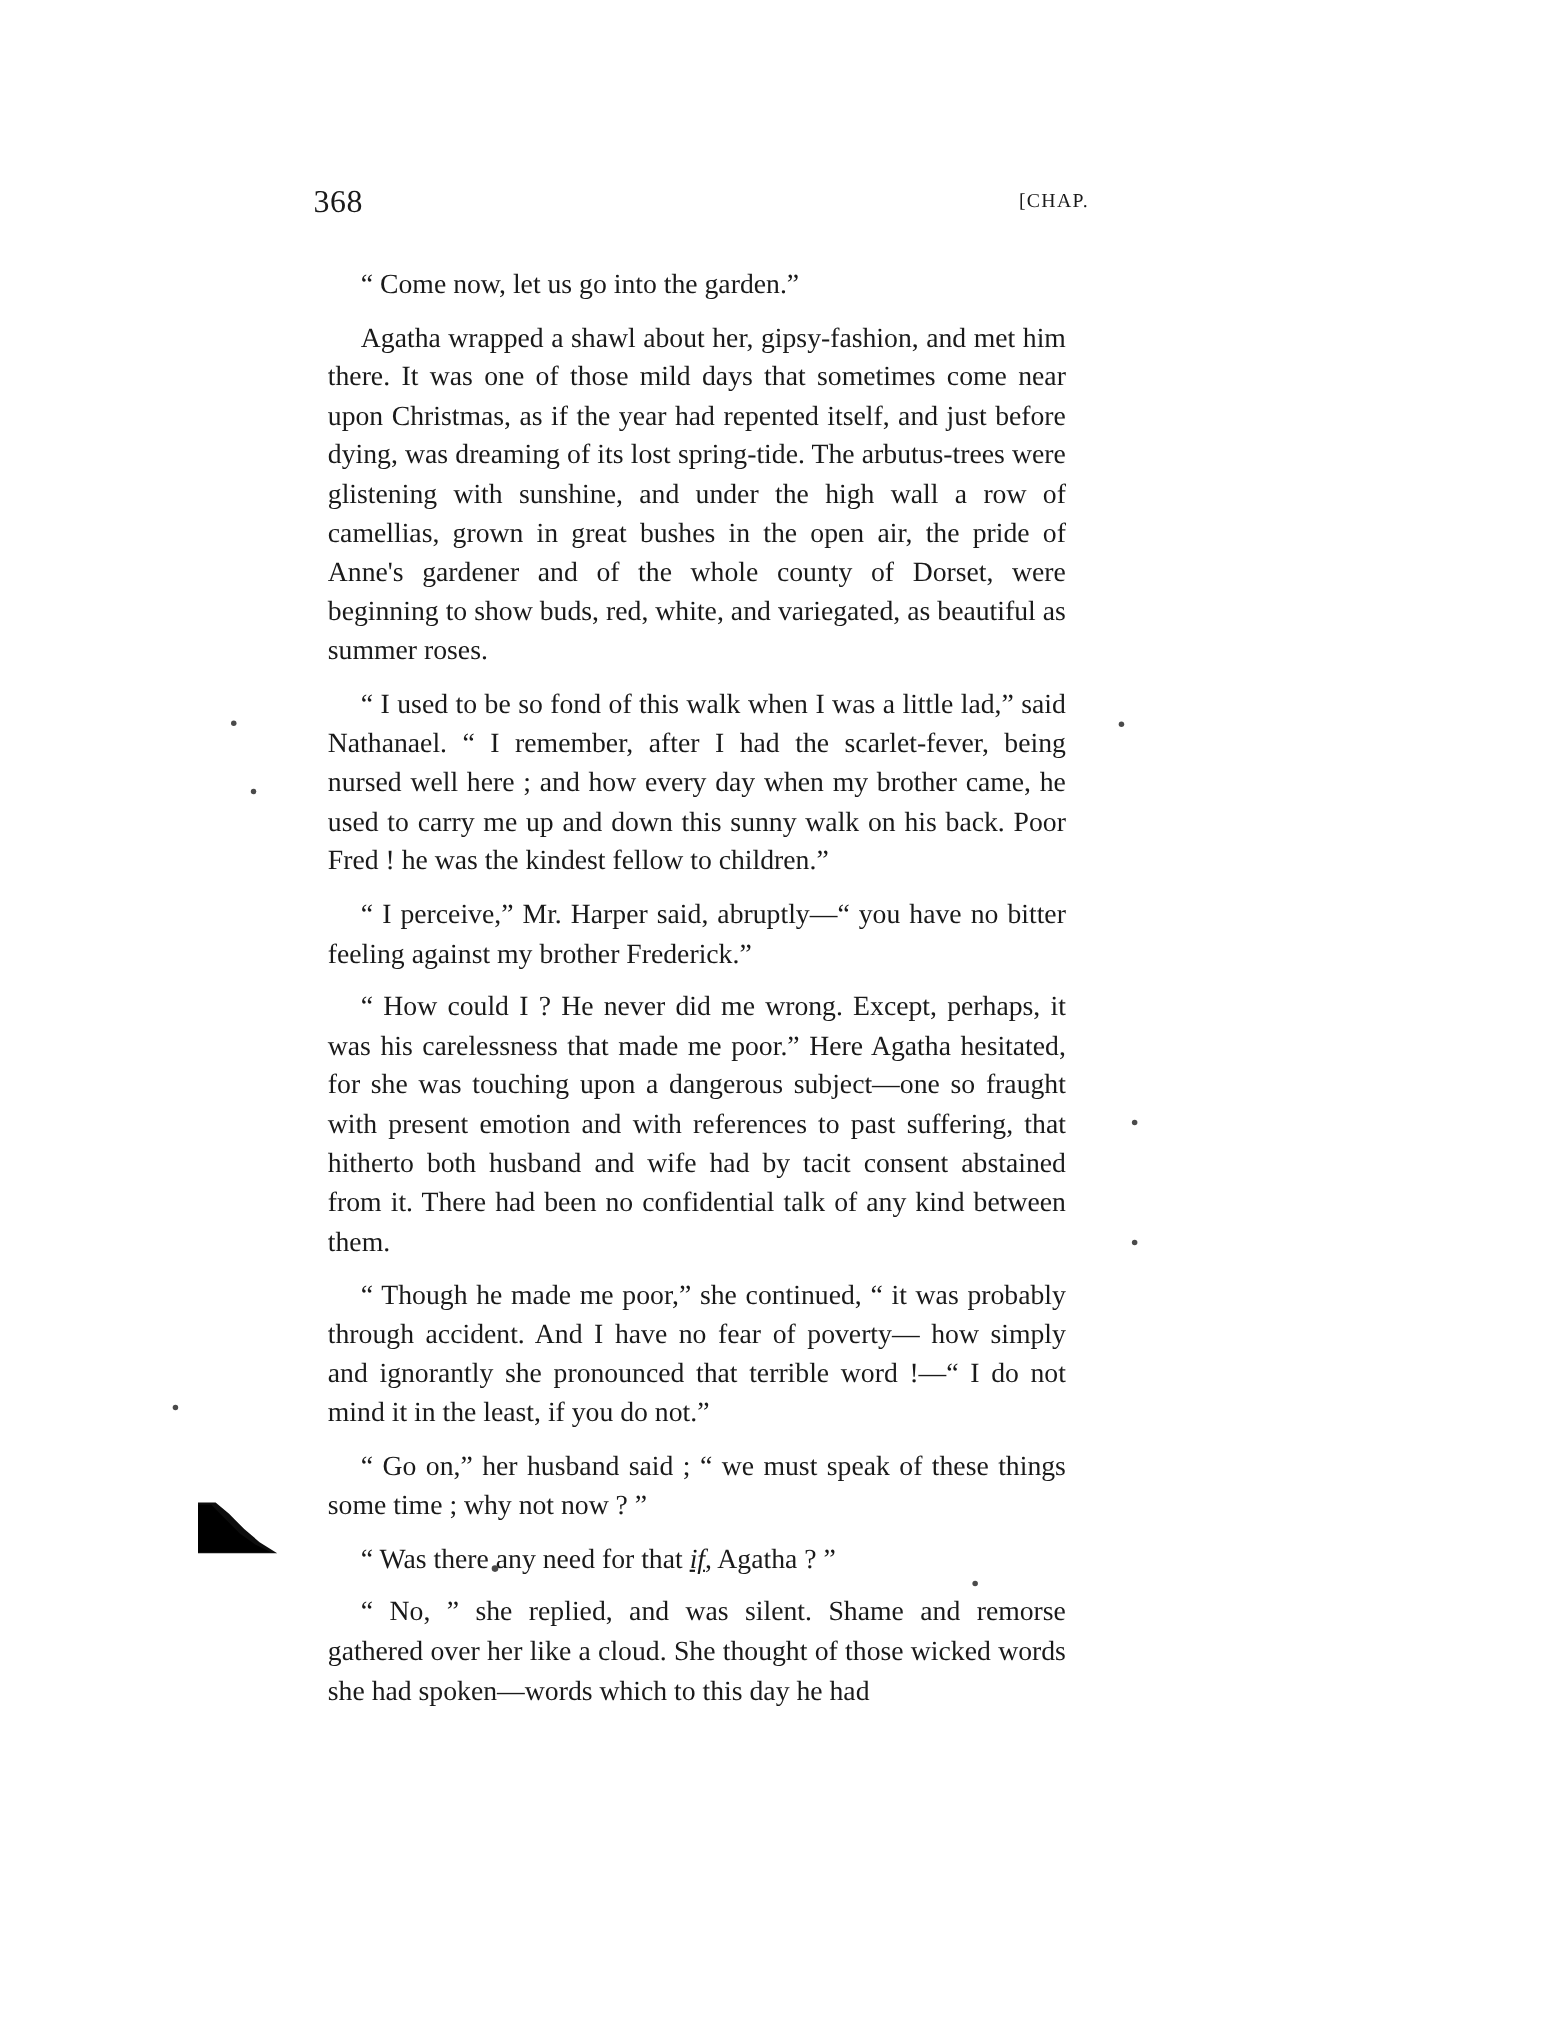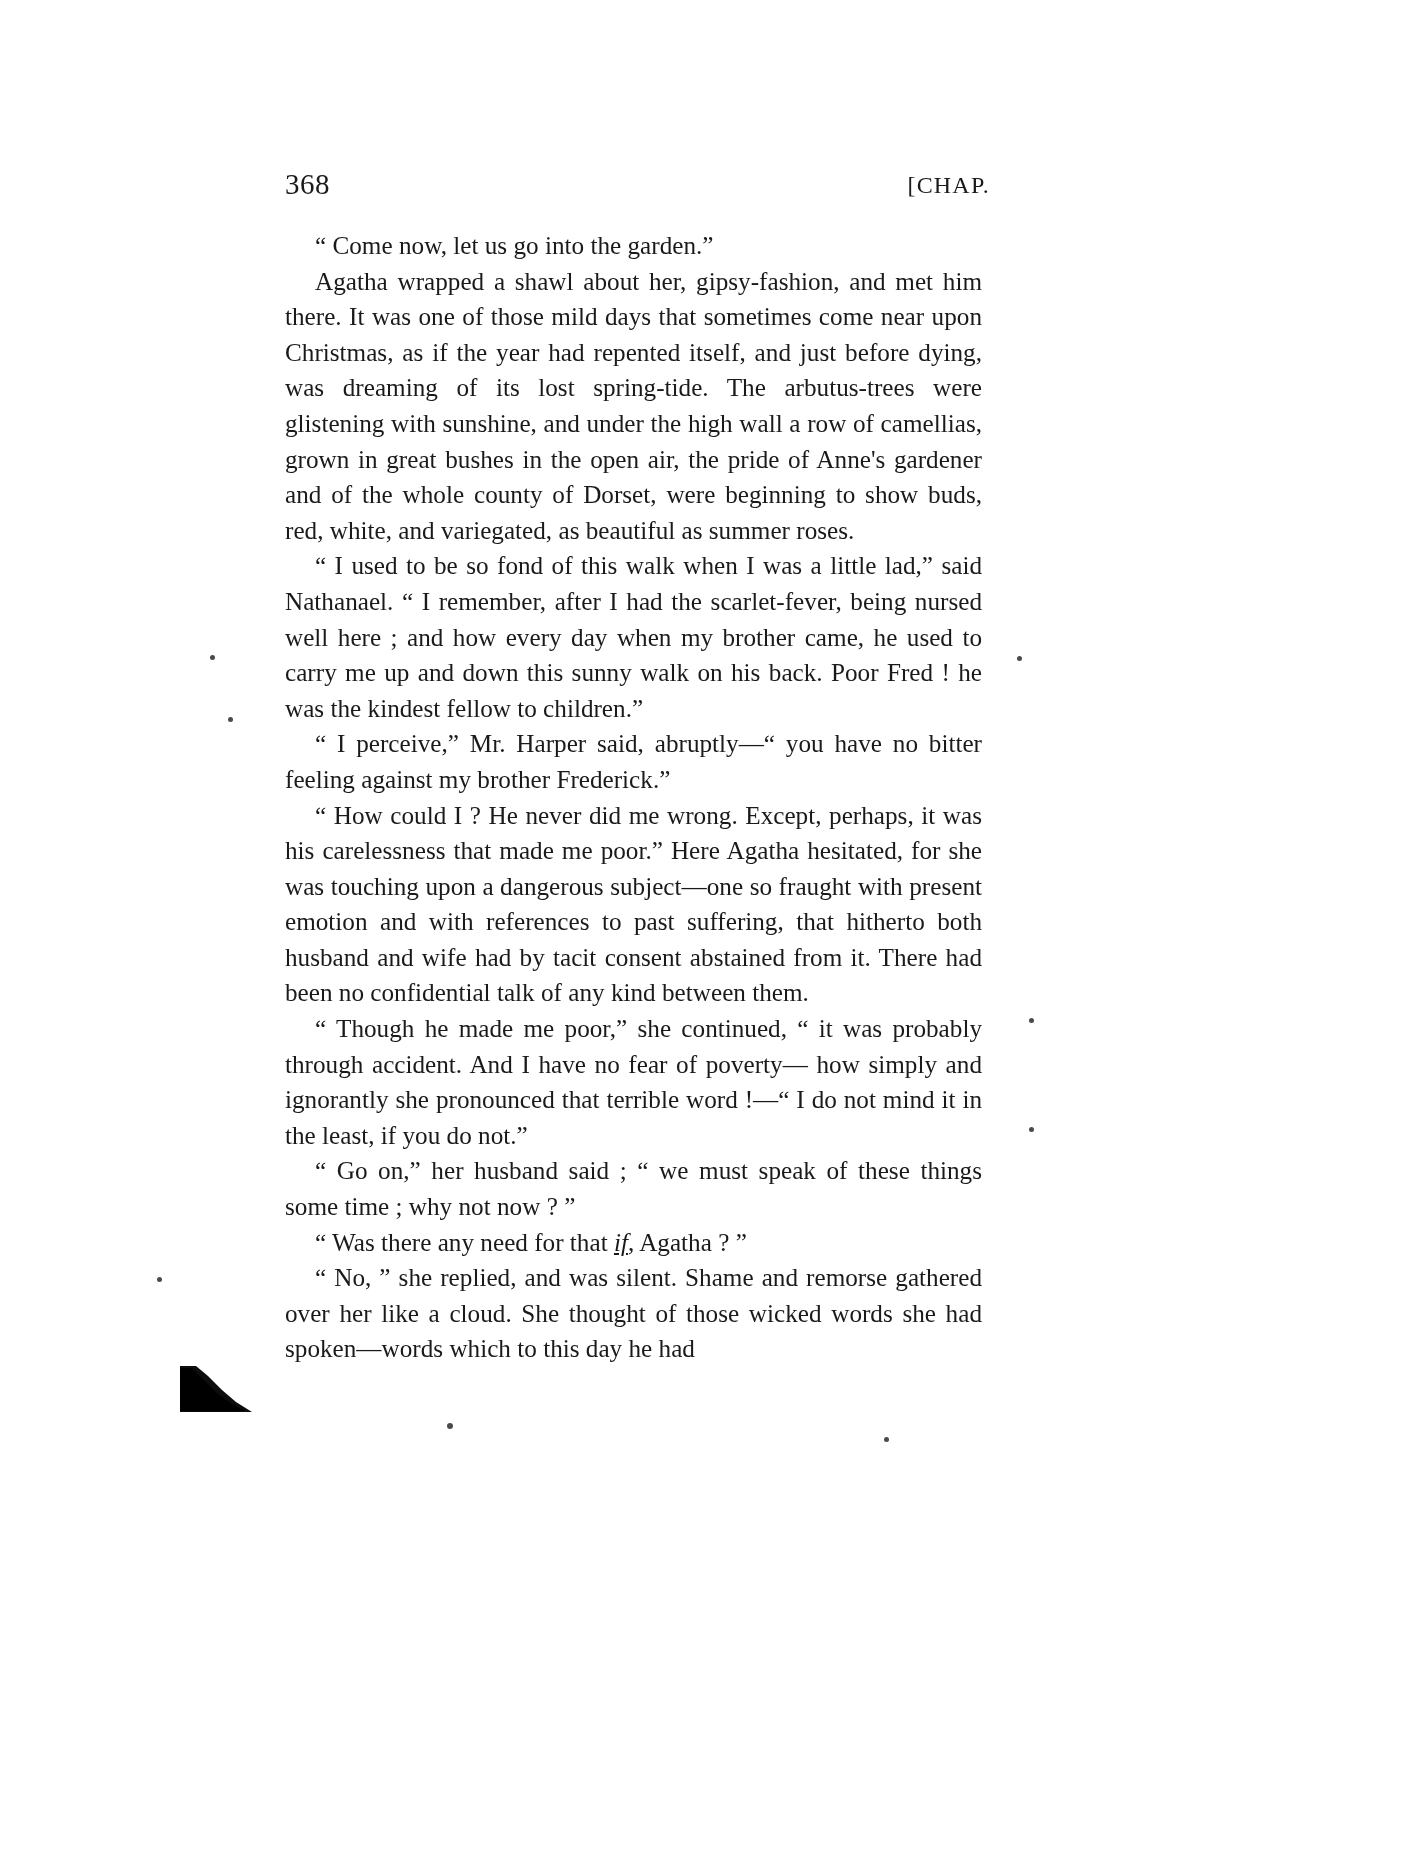--- a/index.html
+++ b/index.html
@@ -44,36 +44,36 @@
     top: 4px;
     width: 700px;
     text-align: center;
     font-size: 23px;
     letter-spacing: 1.2px;
   }
   .chap-marker {
     position: absolute;
     right: -5px;
     top: 4px;
-    font-size: 24px;
+    font-size: 18px;
     letter-spacing: 1.2px;
   }
 
   .textblock {
     position: absolute;
     left: 285px;
     top: 228px;
     width: 697px;
     font-size: 25.2px;
     line-height: 35.6px;
     text-align: justify;
     text-justify: inter-word;
   }
   .textblock p {
-    margin: 0;
+    margin: 13px;
     text-indent: 30px;
   }
   .textblock i {
     font-style: italic;
     text-decoration: underline;
   }
 
   .thumb-smudge {
     position: absolute;
     left: 178px;

